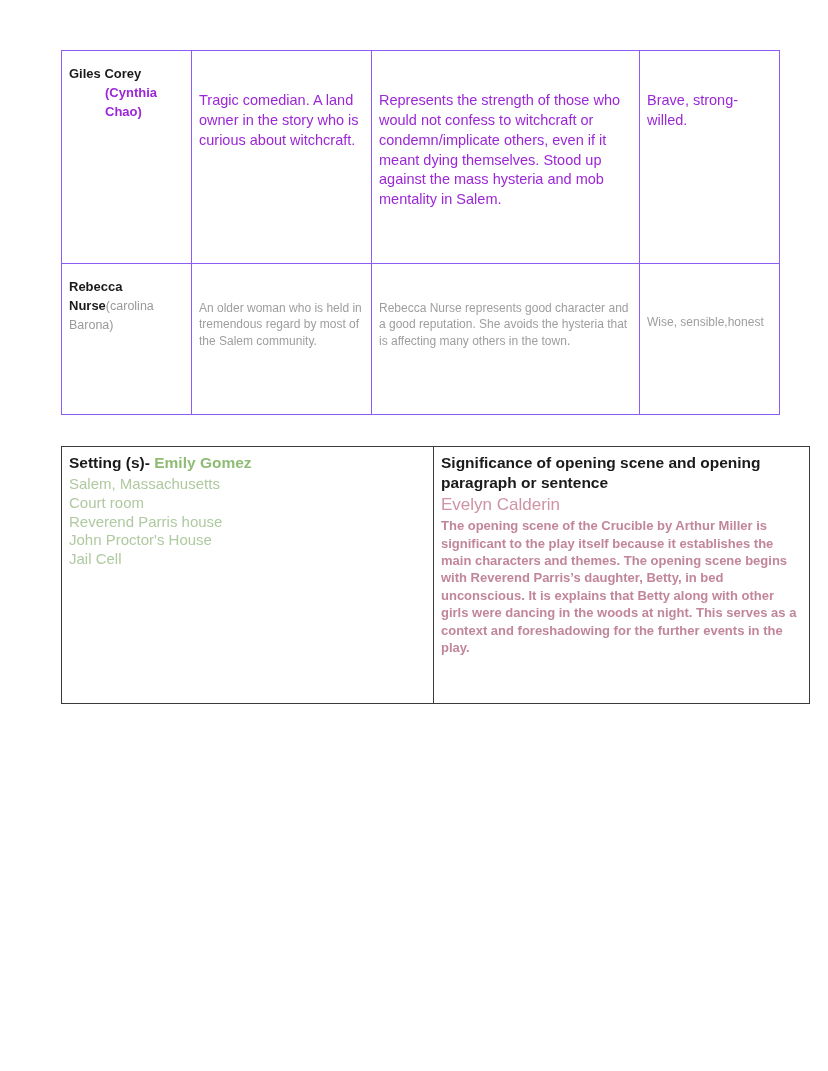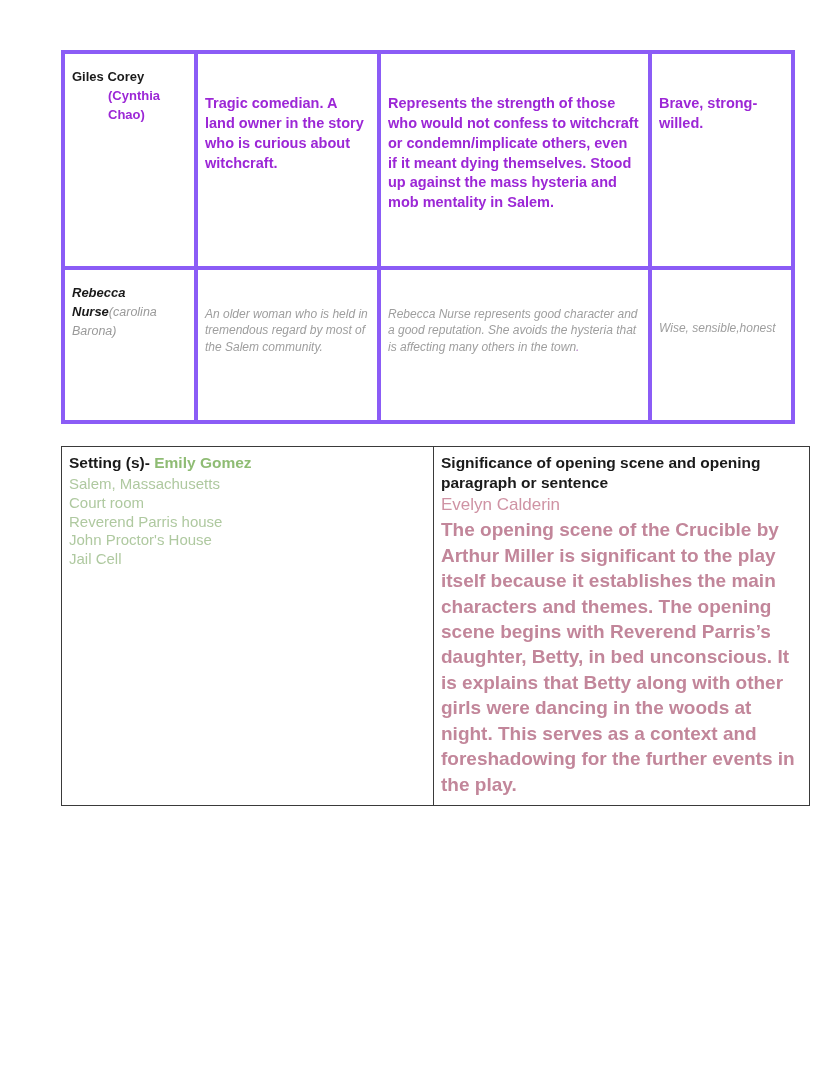--- a/index.html
+++ b/index.html
@@ -25,33 +25,33 @@
   
   .char-table {
     position: absolute;
     left: 61px;
     top: 50px;
     width: 716px;
     border-collapse: collapse;
     table-layout: fixed;
   }
   .char-table td {
-    border: 4px solid #8b5cf6;
+    border: 1px solid #8b5cf6;
     vertical-align: top;
     padding: 0;
   }
   .col-name   { width: 129px; }
   .col-desc   { width: 179px; }
   .col-repr   { width: 267px; }
   .col-traits { width: 139px; }
 
   .cell-pad { padding: 14px 8px 10px 7px; }
 
   .row1 td { height: 212px; }
-  .row2 td { height: 150px; font-style: italic; }
+  .row2 td { height: 150px; }
 
   
   .name-line {
     font-size: 13px;
     font-weight: bold;
     color: #1a1a1a;
     line-height: 1.45;
   }
   .name-sub {
     font-size: 13px;
@@ -63,21 +63,21 @@
   }
   .name-sub-grey {
     font-size: 12.5px;
     font-weight: normal;
     color: #9a9a9a;
   }
 
   
   .purple-text {
     font-size: 14.5px;
-    font-weight: bold;
+    font-weight: normal;
     color: #9C27D6;
     line-height: 1.37;
   }
   
   .grey-text {
     font-size: 12px;
     font-weight: normal;
     color: #9e9e9e;
     line-height: 1.37;
   }
@@ -129,21 +129,21 @@
   }
 
   .signif-author {
     font-size: 17px;
     font-weight: normal;
     color: #CF93A4;
     line-height: 1.35;
     padding-top: 1px;
   }
   .signif-body {
-    font-size: 19px;
+    font-size: 13px;
     font-weight: bold;
     color: #C2869A;
     line-height: 1.34;
   }
 </style>
 </head>
 <body>
 
 <div class="page">
 

